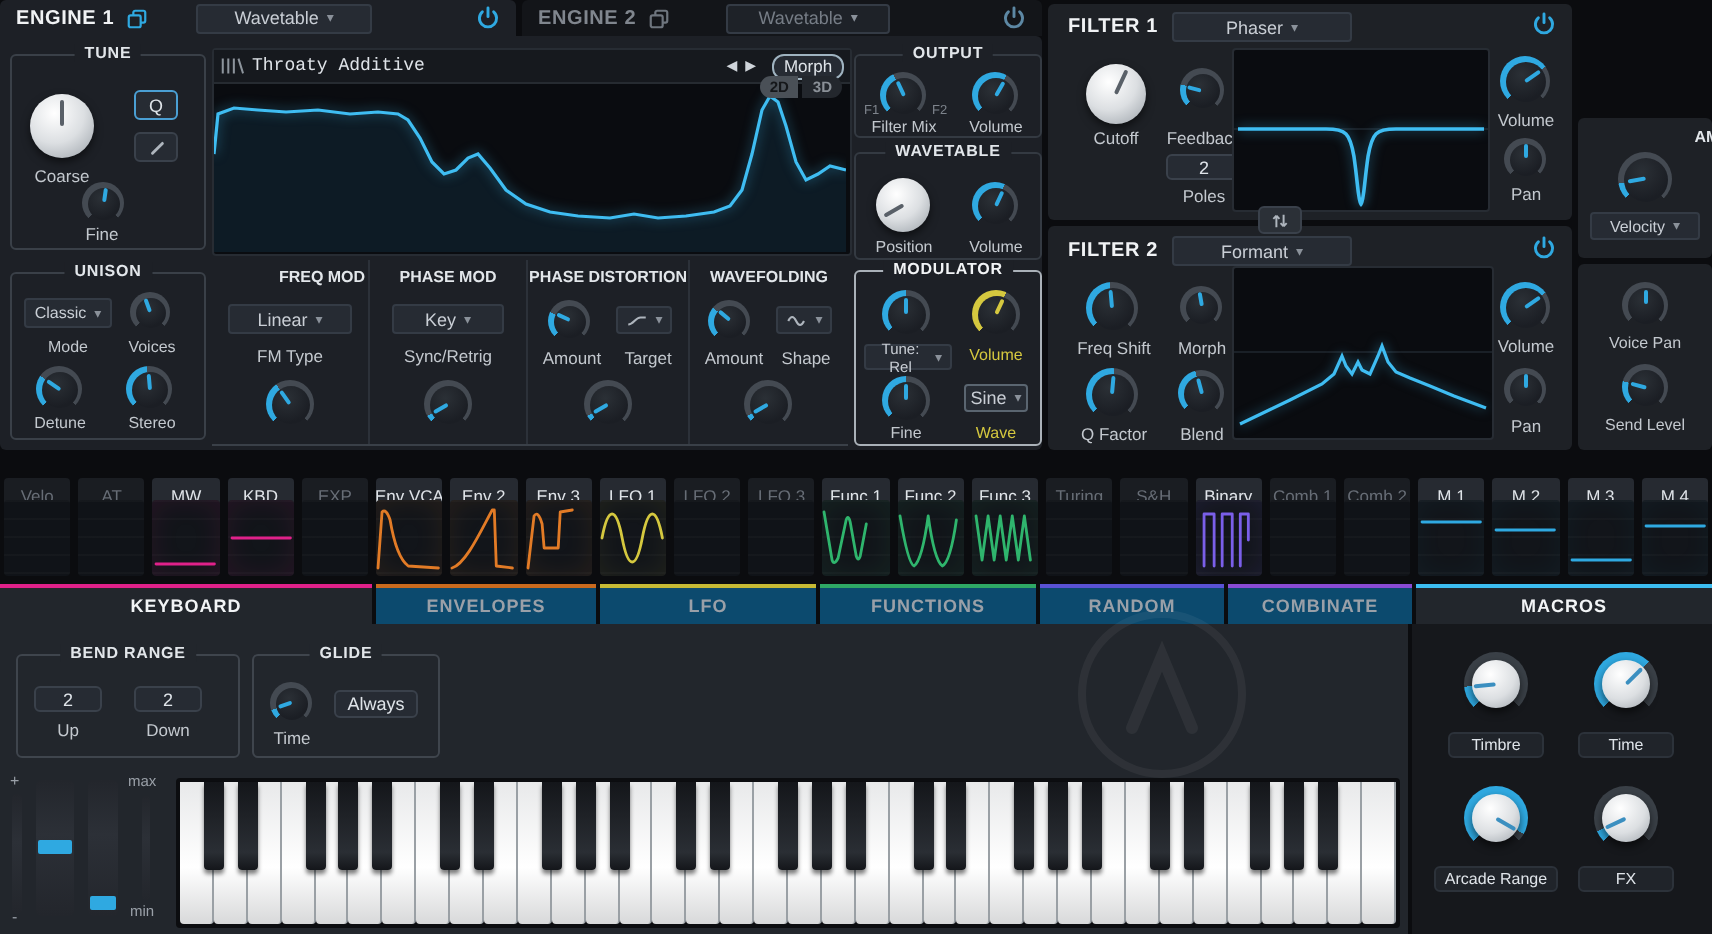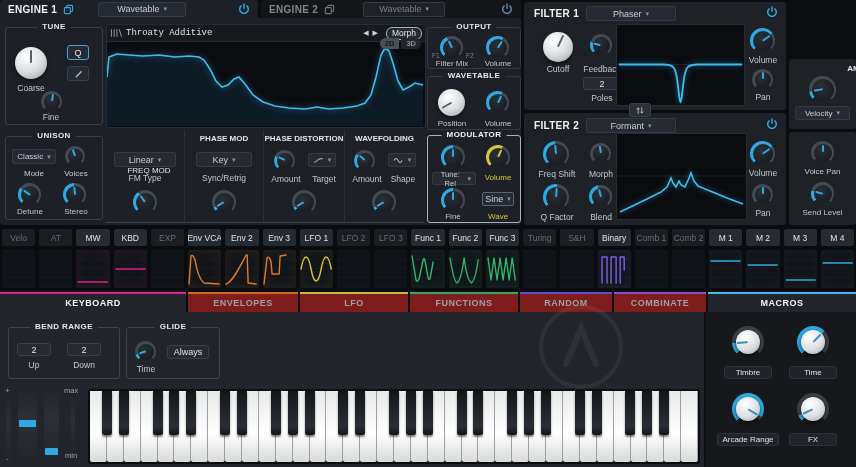--- a/index.html
+++ b/index.html
@@ -55,21 +55,21 @@
   
   .mrow{position:absolute;left:0;width:856px;display:flex;gap:4px;padding:0 2px;box-sizing:border-box;}
   .mtab{flex:1;height:17px;background:#262a31;border-radius:2px;font-size:8.5px;color:#e0e4e9;
         display:flex;align-items:center;justify-content:center;white-space:nowrap;overflow:hidden;cursor:pointer;}
   .mtab.off{background:#1a1d22;color:#676d76;}
   .mcell{flex:1;height:38px;background:#101318;border-radius:2px;overflow:hidden;position:relative;cursor:pointer;
          background-image:repeating-linear-gradient(180deg,rgba(255,255,255,.025) 0 1px,transparent 1px 9px);}
   .mcell svg{position:absolute;inset:0;width:100%;height:100%;}
   
   .btab{height:20px;box-sizing:border-box;border-top:2px solid var(--accent,#444);
-        background:#7f1d1d;color:#9aa0a8;font-size:9px;font-weight:bold;letter-spacing:.5px;
+        background:#0c4a6e;color:#9aa0a8;font-size:9px;font-weight:bold;letter-spacing:.5px;
         display:flex;align-items:center;justify-content:center;cursor:pointer;}
   .btab.active{background:#22262c;color:#f2f4f6;}
   
   .piano{position:absolute;left:88px;top:389px;width:612px;height:75px;background:#0c0d10;
          border-radius:2px;display:flex;padding:2px;box-sizing:border-box;}
   .wkey{flex:1;background:linear-gradient(180deg,#e8e9ea,#ffffff 60%,#d8d9da);
         border-right:1px solid #9aa0a5;border-radius:0 0 2px 2px;position:relative;cursor:pointer;}
   .bkey{position:absolute;width:10px;height:44px;top:2px;background:linear-gradient(180deg,#14161a,#2a2e34 80%,#14161a);
         border-radius:0 0 2px 2px;z-index:2;cursor:pointer;box-shadow:0 2px 2px rgba(0,0,0,.5);}
   .slider-track{position:absolute;background:linear-gradient(180deg,#23262c,#2c3037 40%,#23262c);border-radius:3px;}
@@ -196,21 +196,21 @@
         <div class="klabel" style="left:46px;top:32px;width:48px;font-size:8px;">Voices</div>
         <div class="knob ring" style="left:12px;top:46px;width:23px;height:23px;--a:80deg;--rot:-55deg;"></div>
         <div class="klabel" style="left:0px;top:70px;width:48px;font-size:8px;">Detune</div>
         <div class="knob ring" style="left:57px;top:46px;width:23px;height:23px;--a:130deg;--rot:-5deg;"></div>
         <div class="klabel" style="left:46px;top:70px;width:48px;font-size:8px;">Stereo</div>
       </div>
 
       <div class="abs" style="left:106px;top:112px;width:318px;height:92px;border-bottom:1px solid #3a4048;">
 
         <div class="abs" style="left:0;top:0;width:78px;height:92px;border-right:1px solid #2c3139;">
-          <div class="klabel" style="left:4px;top:4px;width:78px;font-weight:normal;font-size:8px;color:#e2e6ea;margin-top:32px;">FREQ MOD</div>
+          <div class="klabel" style="left:16px;top:4px;width:78px;font-weight:bold;font-size:8px;color:#e2e6ea;">FREQ MOD</div>
           <button class="dd" style="left:8px;top:22px;width:62px;">
               <span>Linear</span>
             </button>
           <div class="klabel" style="left:0;top:43px;width:78px;">FM Type</div>
           <div class="knob ring" style="left:27px;top:60px;width:24px;height:24px;--a:100deg;--rot:-35deg;"></div>
         </div>
 
         <div class="abs" style="left:79px;top:0;width:78px;height:92px;border-right:1px solid #2c3139;">
           <div class="klabel" style="left:0;top:4px;width:78px;font-weight:bold;font-size:8px;color:#e2e6ea;">PHASE MOD</div>
           <button class="dd" style="left:11px;top:22px;width:56px;">
@@ -345,21 +345,21 @@
       </button>
   </div>
 
   <div class="panel" style="left:789px;top:132px;width:67px;height:93px;background:#1e2126;">
     <div class="knob ring" style="left:22px;top:9px;width:23px;height:23px;--a:0deg;--rot:0deg;"></div>
     <div class="klabel" style="left:0;top:35px;width:67px;font-size:8px;">Voice Pan</div>
     <div class="knob ring" style="left:22px;top:50px;width:23px;height:23px;--a:60deg;--rot:-75deg;"></div>
     <div class="klabel" style="left:0;top:76px;width:67px;font-size:8px;">Send Level</div>
   </div>
 
-  <div class="mrow" id="mtabs" style="top:229px;">
+  <div class="mrow" id="mtabs" style="top:239px;">
       <div class="mtab off">Velo</div>
       <div class="mtab off">AT</div>
       <div class="mtab">MW</div>
       <div class="mtab">KBD</div>
       <div class="mtab off">EXP</div>
       <div class="mtab">Env VCA</div>
       <div class="mtab">Env 2</div>
       <div class="mtab">Env 3</div>
       <div class="mtab">LFO 1</div>
       <div class="mtab off">LFO 2</div>

